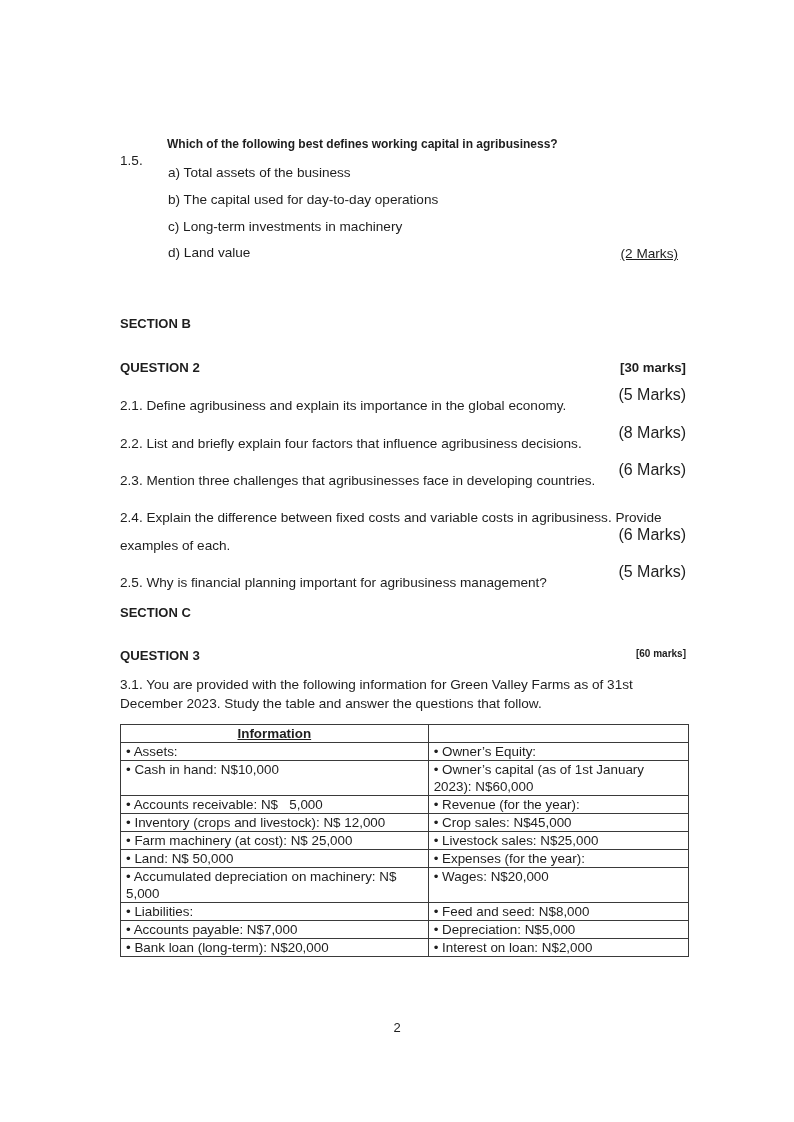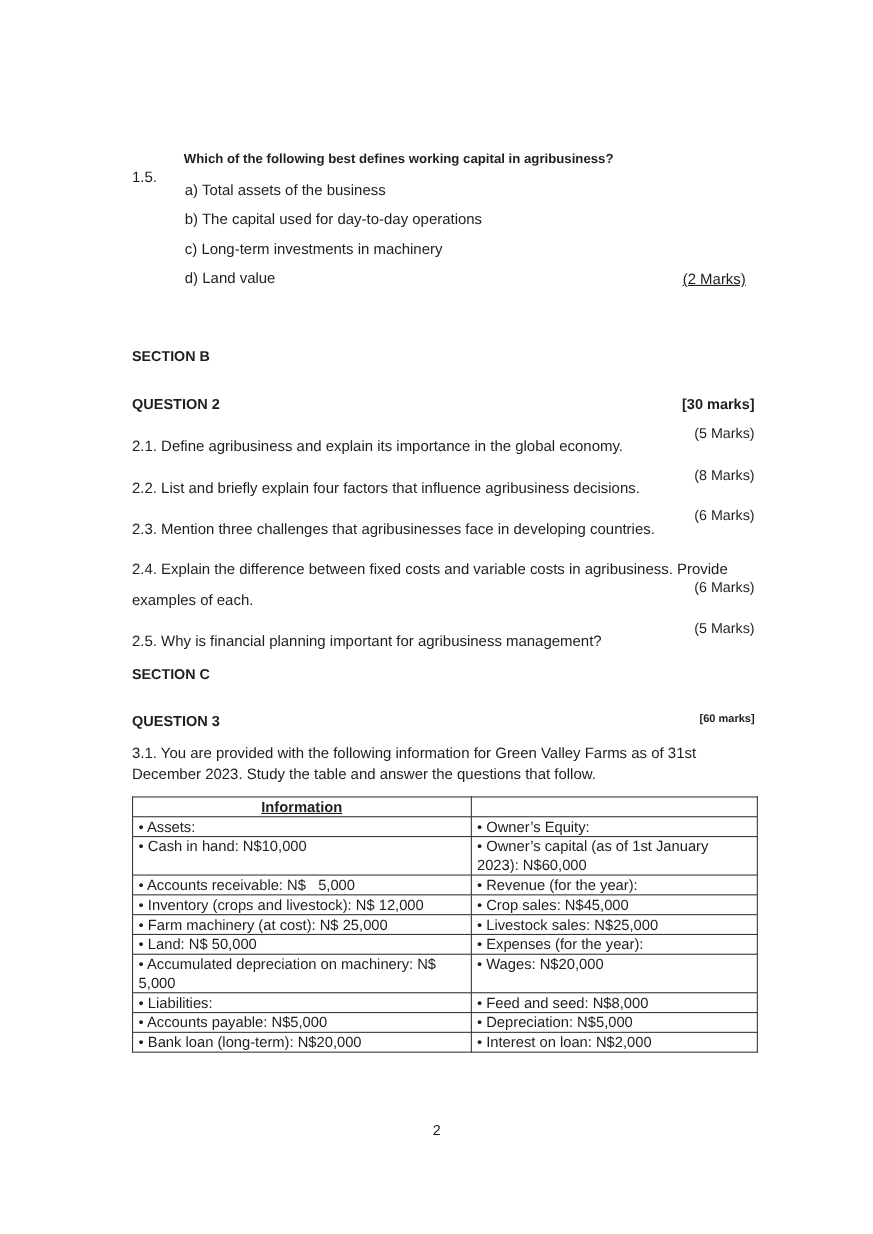--- a/index.html
+++ b/index.html
@@ -15,21 +15,21 @@
   .q15-num { left: 120px; top: 137px; font-size: 13.6px; margin-top: 16px; }
   .q15-text { left: 167px; top: 137px; font-size: 12px; font-weight: bold; }
   .opt { left: 168px; font-size: 13.6px; }
   .q15-marks { right: 116px; top: 246px; font-size: 13.6px; text-decoration: underline; }
 
   .sec-b { left: 120px; top: 316px; font-size: 13px; font-weight: bold; }
   .q2-title { left: 120px; top: 360px; font-size: 13.2px; font-weight: bold; }
   .q2-total { right: 108px; top: 360px; font-size: 13.2px; font-weight: bold; }
 
   .q-line { left: 120px; font-size: 13.6px; margin-top: 12px; }
-  .q-marks { right: 108px; font-size: 13px; }
+  .q-marks { right: 108px; font-size: 16px; }
 
   .sec-c { left: 120px; top: 605px; font-size: 13px; font-weight: bold; }
   .q3-title { left: 120px; top: 648px; font-size: 13.2px; font-weight: bold; }
   .q3-total { right: 108px; top: 648px; font-size: 10px; font-weight: bold; }
 
   .q31 { left: 120px; top: 675px; width: 560px; font-size: 13.6px; line-height: 19px; white-space: normal; }
 
   
   table.info {
     position: absolute; left: 120px; top: 724px; width: 569px;
@@ -121,21 +121,21 @@
     </tr>
     <tr>
       <td>• Accumulated depreciation on machinery: N$ 5,000</td>
       <td>• Wages: N$20,000</td>
     </tr>
     <tr>
       <td>• Liabilities:</td>
       <td>• Feed and seed: N$8,000</td>
     </tr>
     <tr>
-      <td>• Accounts payable: N$5,000</td>
+      <td>• Accounts payable: N$7,000</td>
       <td>• Depreciation: N$5,000</td>
     </tr>
     <tr>
       <td>• Bank loan (long-term): N$20,000</td>
       <td>• Interest on loan: N$2,000</td>
     </tr>
   </tbody>
     </table>
 
   <div class="abs page-num">2</div>

